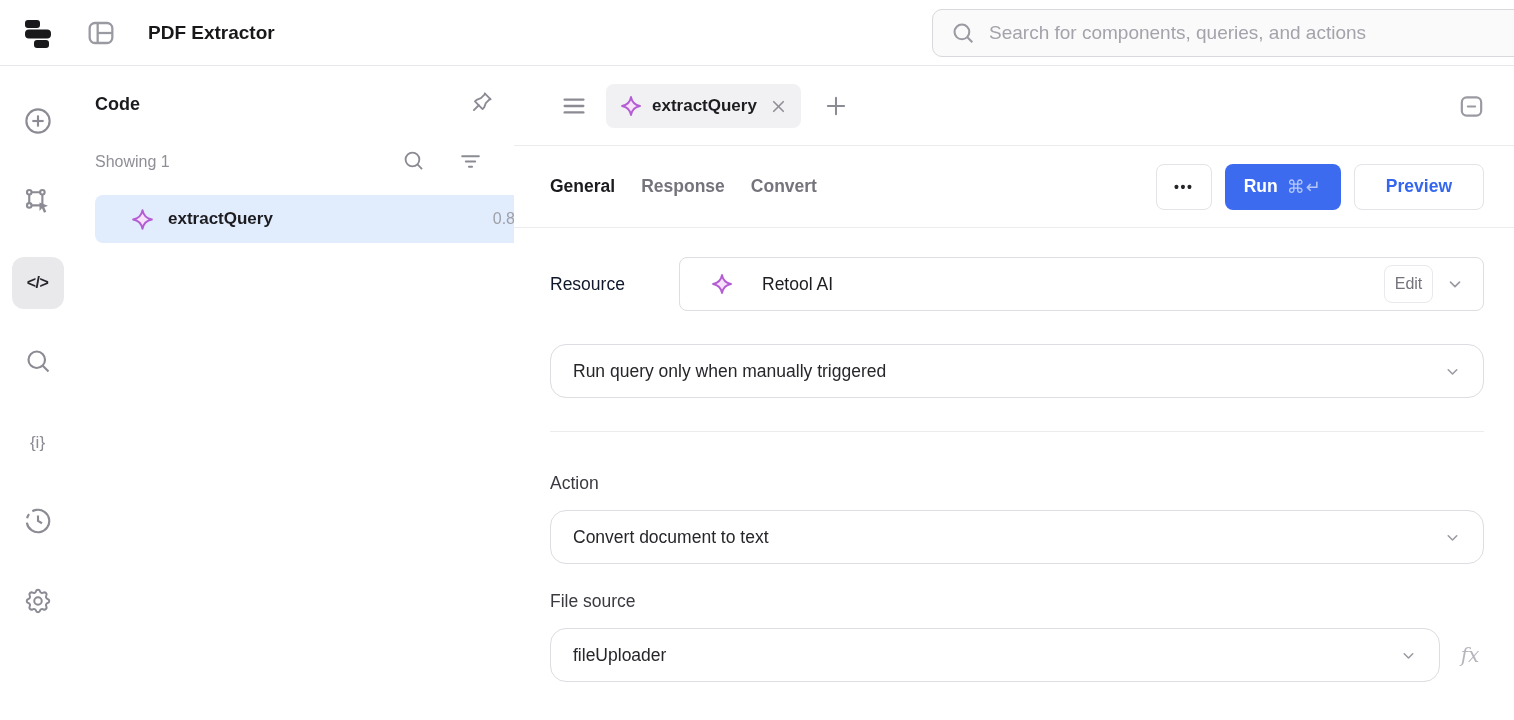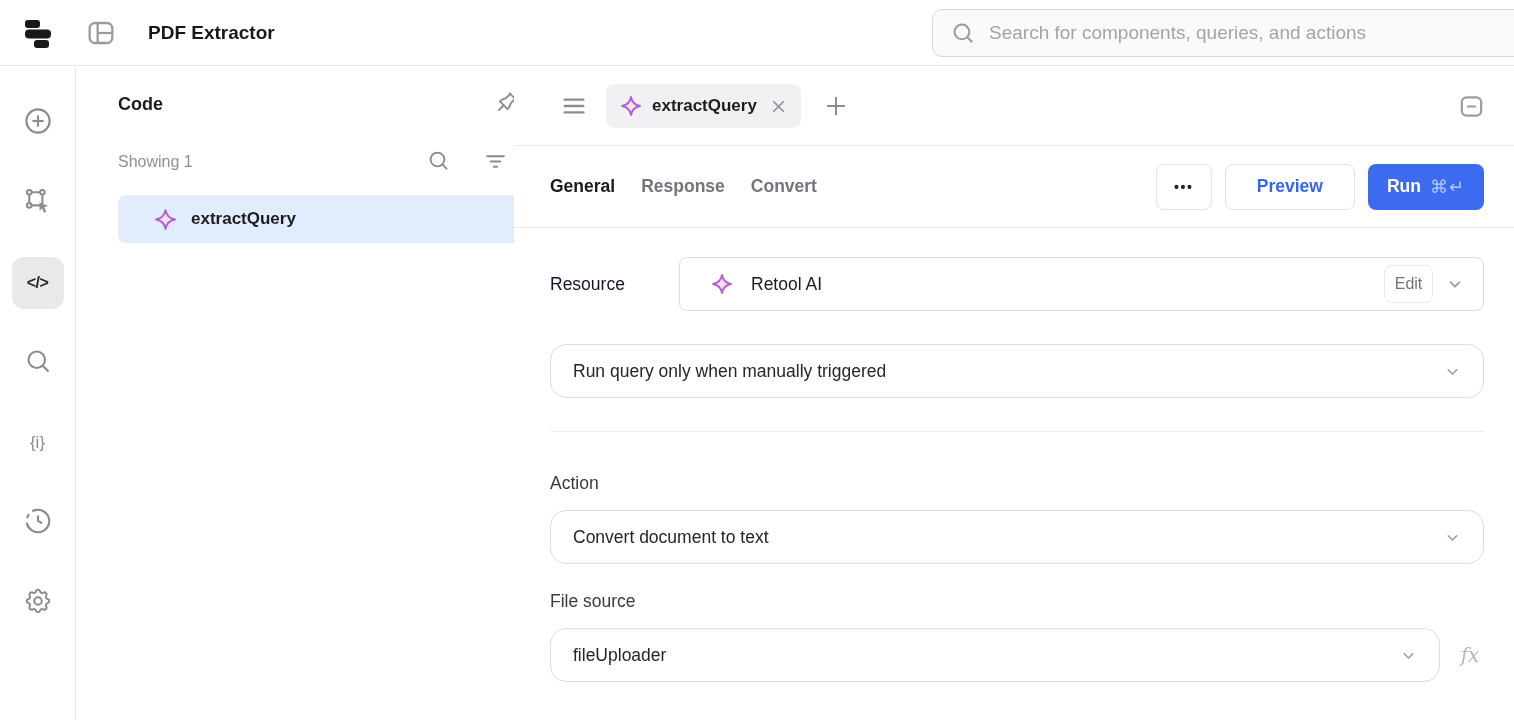--- a/index.html
+++ b/index.html
@@ -28,22 +28,22 @@
   .rail { position:absolute; top:67px; left:0; width:76px; bottom:0; background:#fff;
           border-right:1px solid #e8e8ec; display:flex; flex-direction:column;
           align-items:center; padding-top:30px; gap:28px; }
   .rail-item { width:52px; height:52px; border-radius:12px; display:flex;
           align-items:center; justify-content:center; color:#8b8b94; cursor:pointer; }
   .rail-item.active { background:#e9e9ec; color:#26262b; }
   .glyph-code { font-size:16px; font-weight:700; letter-spacing:-0.5px; }
   .glyph-state { font-size:17px; font-weight:500; }
 
   
-  .codepanel { position:absolute; top:67px; left:92px; width:499px; bottom:0; background:#fff;
-          border-right:1px solid #ec4899; }
+  .codepanel { position:absolute; top:67px; left:69px; width:499px; bottom:0; background:#fff;
+          border-right:3px solid #ec4899; }
   .code-head { display:flex; align-items:center; padding:22px 24px 0 26px; }
   .code-title { font-size:18px; font-weight:700; color:#1b1b1f; }
   .code-head .tools { margin-left:auto; display:flex; align-items:center; gap:22px; color:#8b8b94; }
   .code-sub { display:flex; align-items:center; padding:28px 24px 0 26px; }
   .showing { font-size:16px; color:#8f8f97; }
   .code-sub .tools { margin-left:auto; display:flex; align-items:center; gap:32px; color:#8b8b94; }
   .query-item { margin:18px 20px 0 26px; height:48px; border-radius:8px; background:#e1ecfd;
           display:flex; align-items:center; padding:0 22px 0 36px; cursor:pointer; }
   .query-name { margin-left:14px; font-size:17px; font-weight:600; color:#1d1d21; }
   .query-time { margin-left:auto; font-size:16px; color:#9fa0a8; }
@@ -76,21 +76,21 @@
          font-weight:700; gap:9px; }
   .run-shortcut { color:rgba(255,255,255,0.62); font-weight:400; font-size:18px; letter-spacing:1px; }
 
   
   .content { padding:29px 30px 0 36px; }
   .row-resource { display:flex; align-items:center; }
   .field-label { font-size:17.5px; color:#0f172a; }
   .row-resource .field-label { width:129px; flex:none; }
   .resource-box { flex:1; height:54px; border:1px solid #dddde2; border-radius:8px;
          display:flex; align-items:center; padding:0 10px 0 31px; cursor:pointer; }
-  .resource-name { margin-left:18px; font-size:17.5px; color:#1d1d21; }
+  .resource-name { margin-left:29px; font-size:17.5px; color:#1d1d21; }
   .edit-btn { margin-left:auto; width:49px; height:38px; border:1px solid #e9e9ed; border-radius:8px;
          background:#fff; color:#73737b; font-size:16px; display:flex; align-items:center;
          justify-content:center; cursor:pointer; font-family:inherit; }
   .resource-box .chev { margin:0 9px 0 13px; }
   .chev { color:#9a9aa2; display:flex; flex:none; }
 
   .select { height:54px; border:1px solid #dddde2; border-radius:16px; display:flex;
          align-items:center; padding:0 22px; font-size:17.5px; color:#26262b; cursor:pointer; }
   .select .chev { margin-left:auto; }
   .select-trigger { margin-top:33px; }
@@ -282,25 +282,25 @@
     </div>
 
     <div class="controlrow">
       <div class="subtabs">
         <span class="subtab active">General</span>
         <span class="subtab">Response</span>
         <span class="subtab">Convert</span>
       </div>
       <div class="actions">
         <button class="btn btn-more">•••</button>
-        <button class="btn btn-preview">Preview</button>
         <button class="btn btn-run">
           <span>Run</span>
           <span class="run-shortcut">⌘↵</span>
         </button>
+        <button class="btn btn-preview">Preview</button>
       </div>
     </div>
 
     <div class="content">
 
       <div class="row-resource">
         <div class="field-label">Resource</div>
         <div class="resource-box">
           <span style="display:flex">
             <svg width="22" height="22" viewBox="0 0 24 24">

